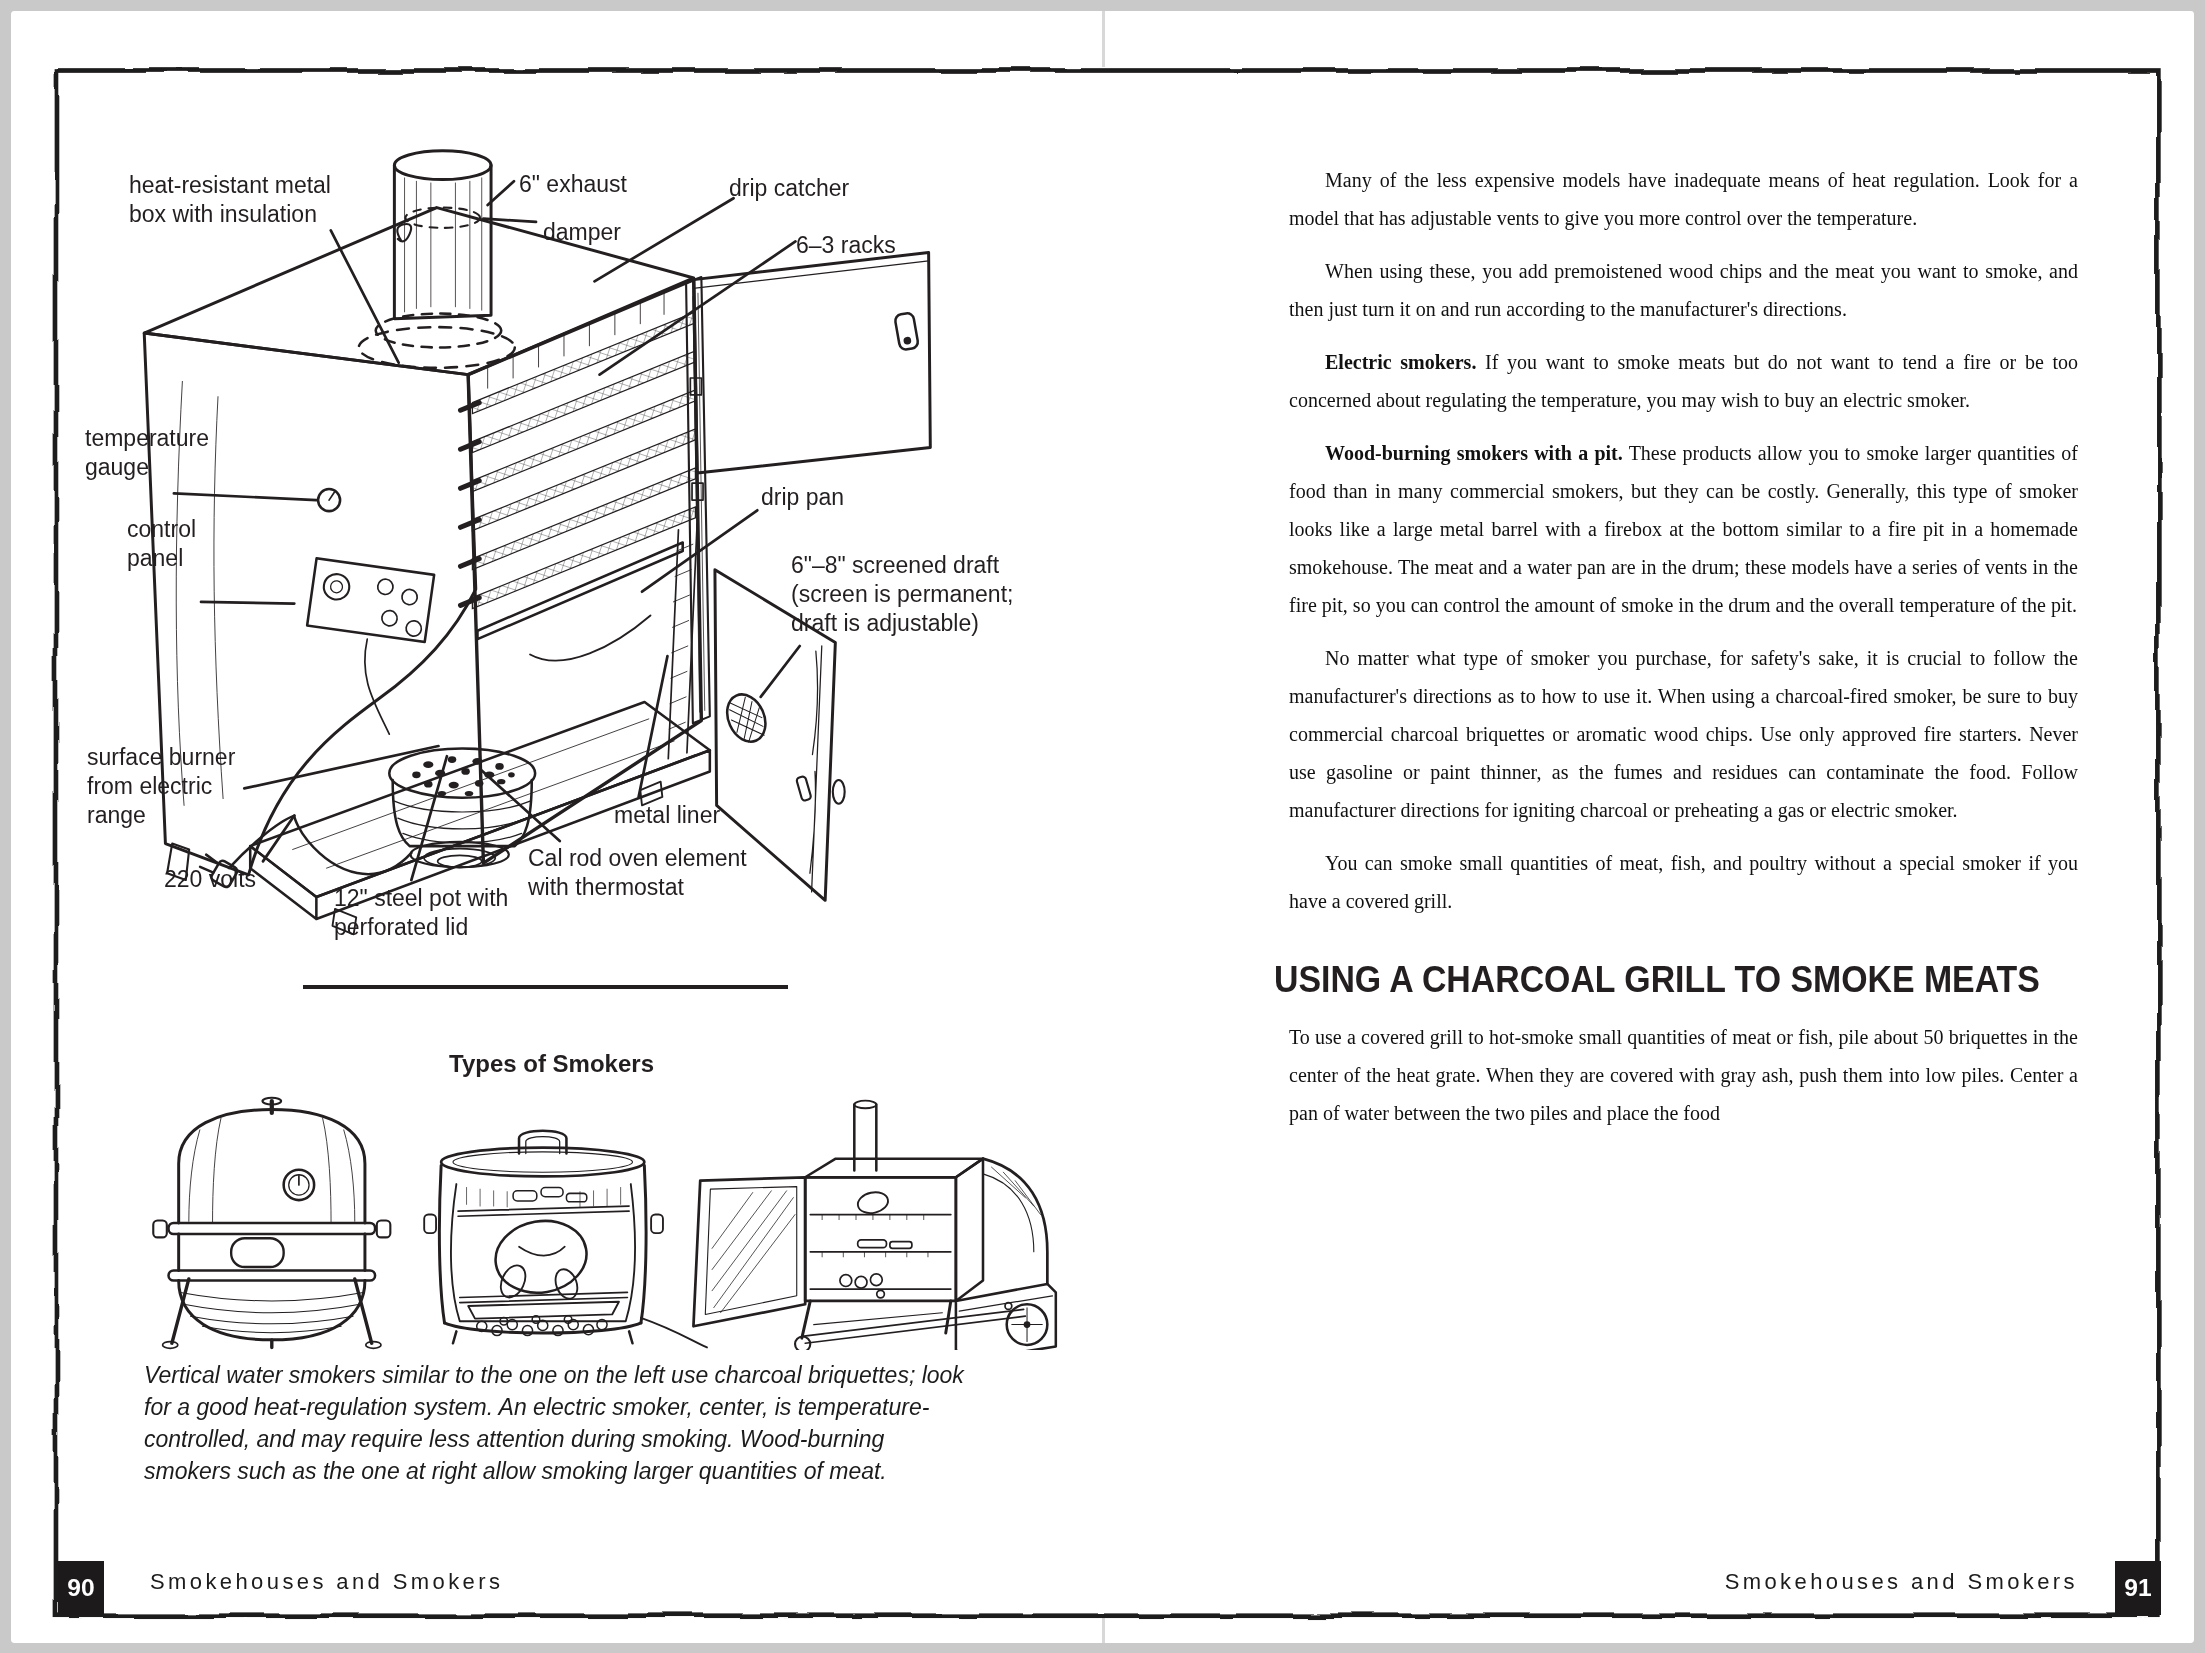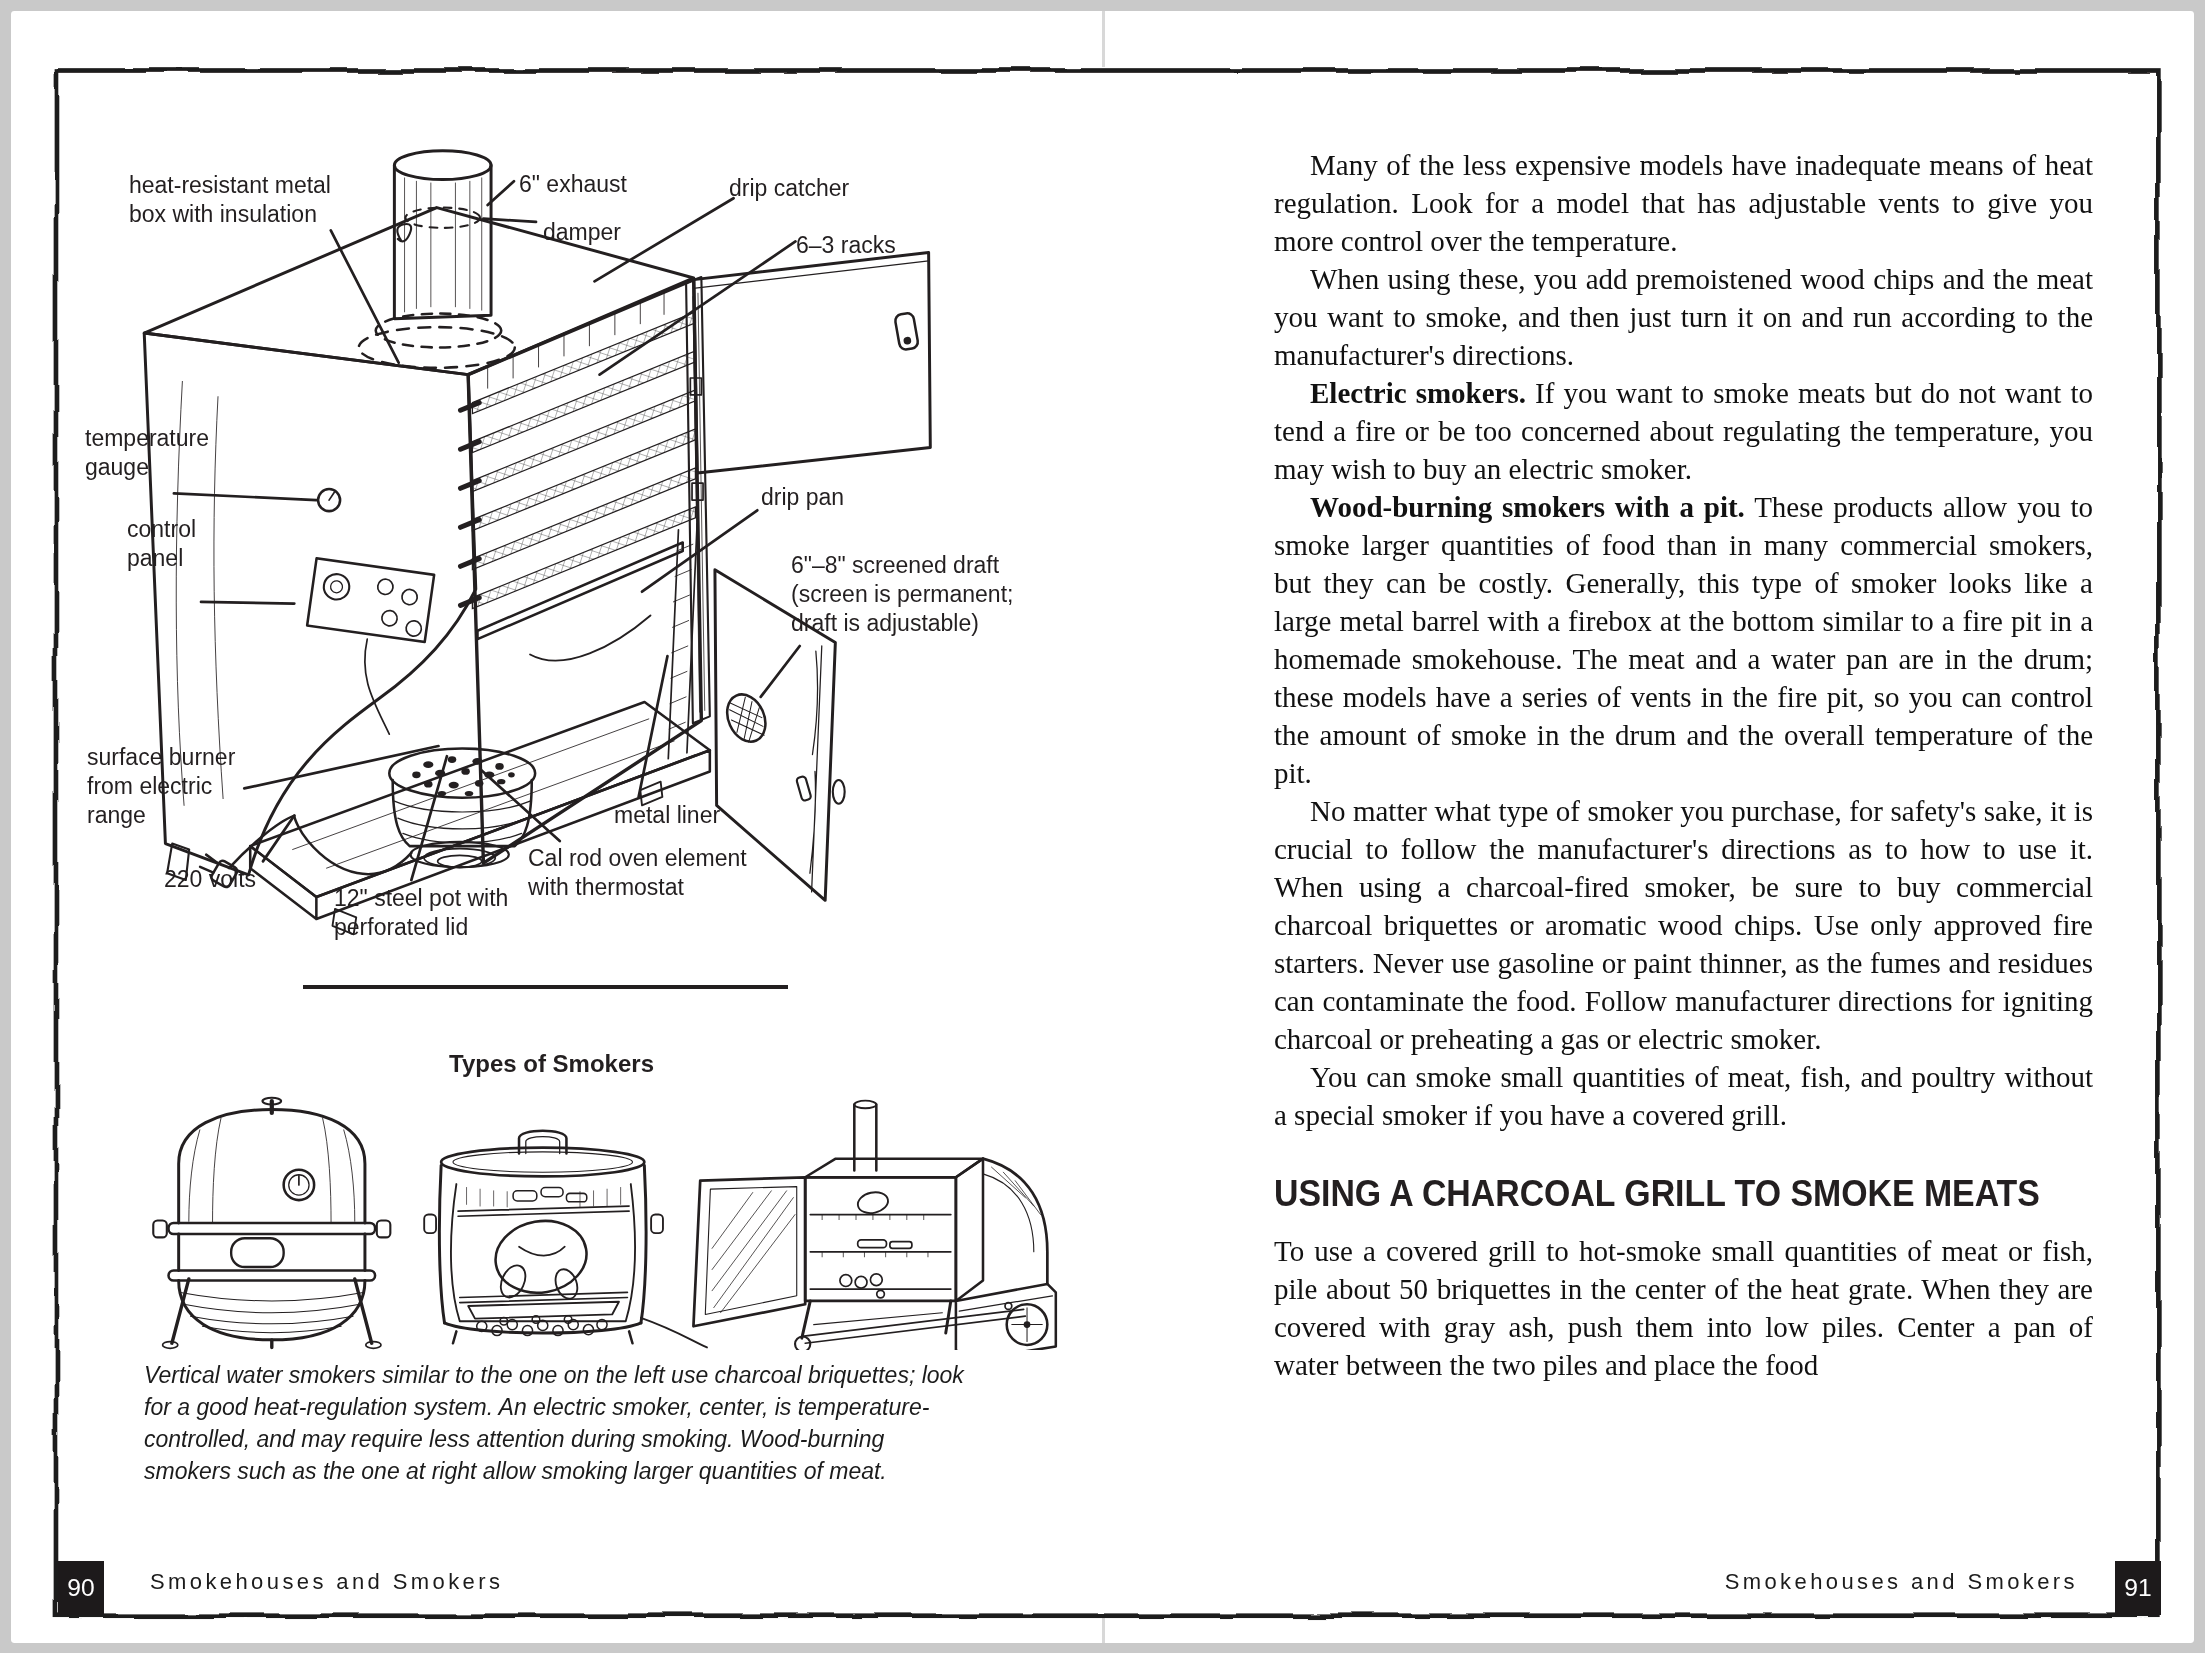--- a/index.html
+++ b/index.html
@@ -11,29 +11,29 @@
   .ink{stroke:#231f20;fill:none;stroke-linecap:round;stroke-linejoin:round;}
   .diagram-title{position:absolute;left:51px;top:95px;width:1018px;text-align:center;
     font-size:29px;font-weight:bold;letter-spacing:0.2px;}
   .types-title{position:absolute;left:51px;top:1050px;width:1001px;text-align:center;
     font-size:24px;font-weight:bold;}
   .lbl{position:absolute;font-size:23px;line-height:29px;white-space:pre-line;color:#231f20;}
   .divider{position:absolute;left:303px;top:985px;width:485px;height:4.2px;background:#231f20;}
   .caption{position:absolute;left:144px;top:1359px;width:827px;font-size:23px;line-height:32px;
     font-style:italic;color:#1c1c1c;}
   .rightcol{position:absolute;left:1274px;top:146px;width:819px;}
-  .rightcol p{margin:0;font-family:"Liberation Serif",serif;font-size:29px;line-height:38px;
+  .rightcol p{margin:15px;font-family:"Liberation Serif",serif;font-size:20px;line-height:38px;
     text-align:justify;color:#111;}
   .rightcol p.ind{text-indent:36px;}
   .rightcol p b{font-family:"Liberation Serif",serif;}
   .sechead{margin:39px 0 17px 0;}
   .sechead span{display:inline-block;transform:scaleX(0.94);transform-origin:left center;
     font-size:36px;font-weight:bold;letter-spacing:0px;white-space:nowrap;}
   .pgbox{position:absolute;width:46px;height:54px;background:#1d1a1b;color:#fff;
-    display:flex;align-items:center;justify-content:center;font-size:24.6px;font-weight:normal;z-index:5;}
+    display:flex;align-items:center;justify-content:center;font-size:24.6px;font-weight:bold;z-index:5;}
   .chapter{position:absolute;top:1569px;font-size:22px;letter-spacing:3.4px;color:#1c1c1c;z-index:5;}
 </style>
 </head>
 <body>
 
 <div id="screen">
 
   <div class="paper"></div>
   <div class="gutter" style="top:11px;height:56px;"></div>
   <div class="gutter" style="top:1618px;height:24.6px;"></div>

